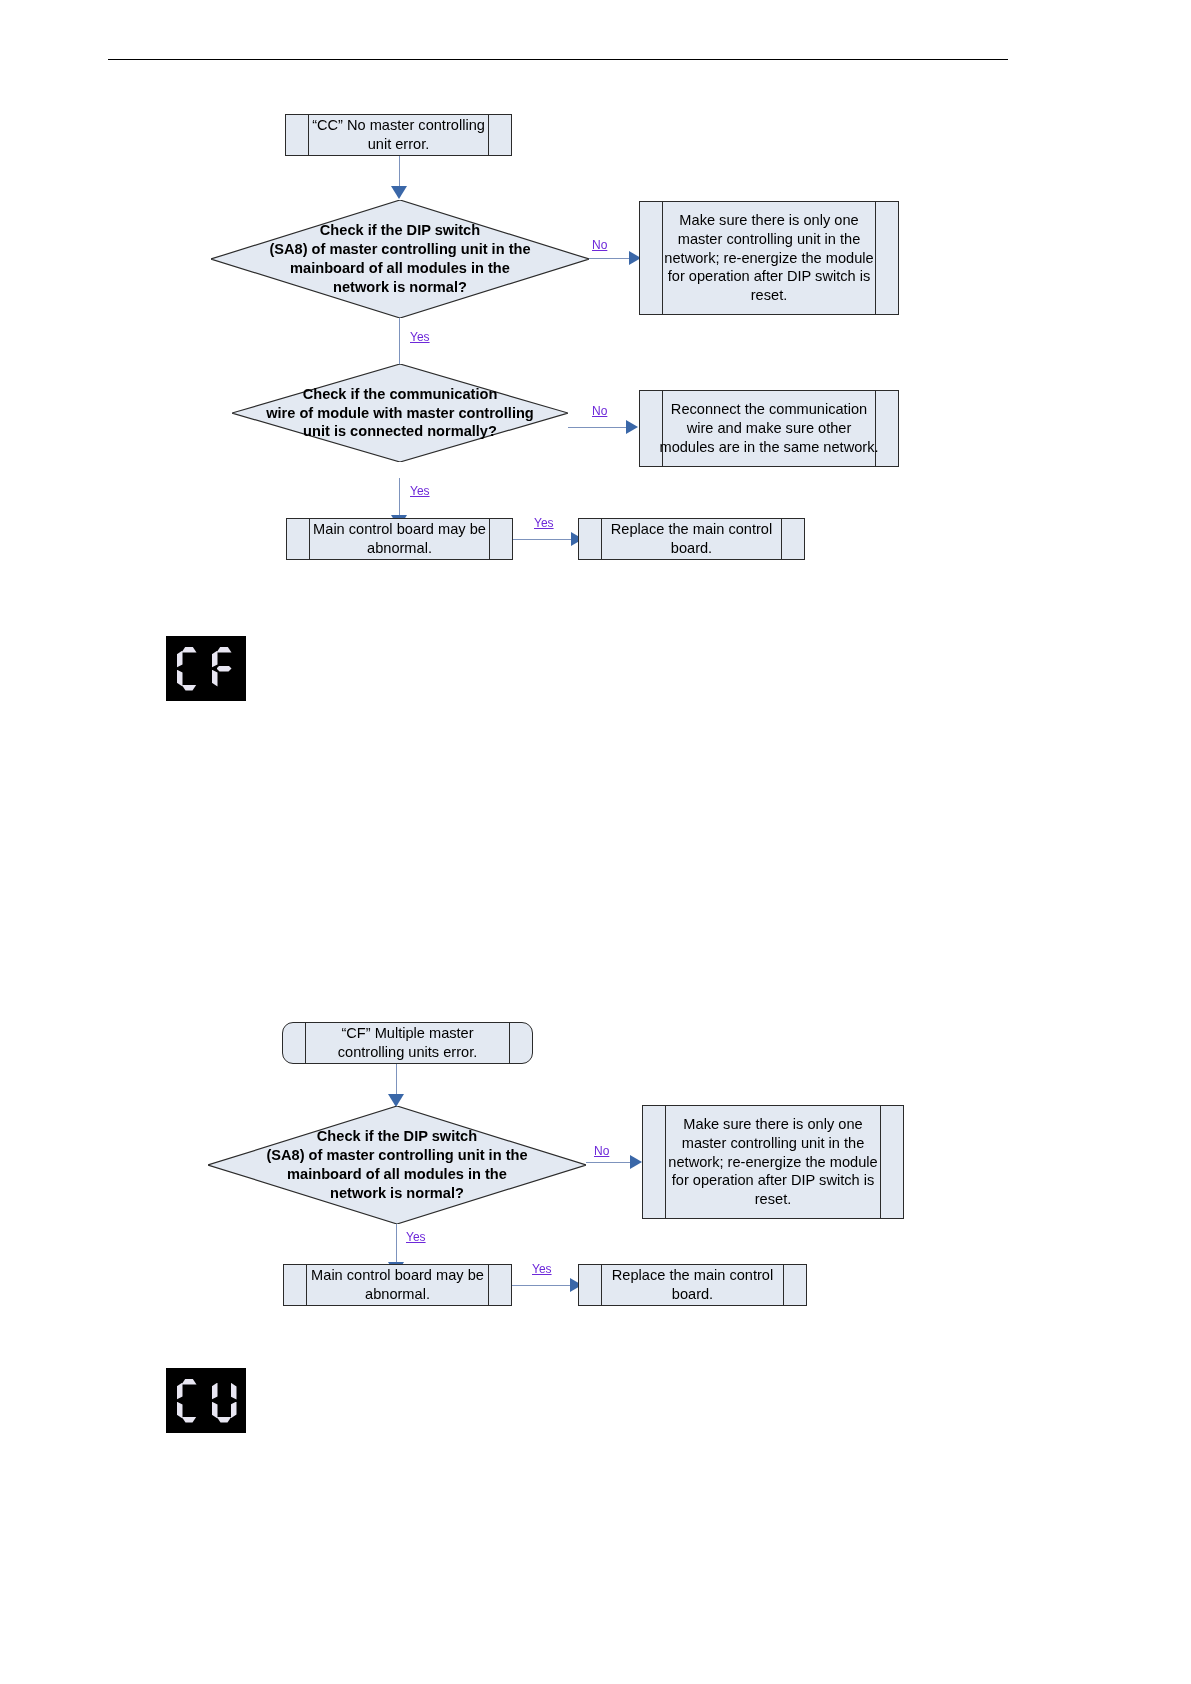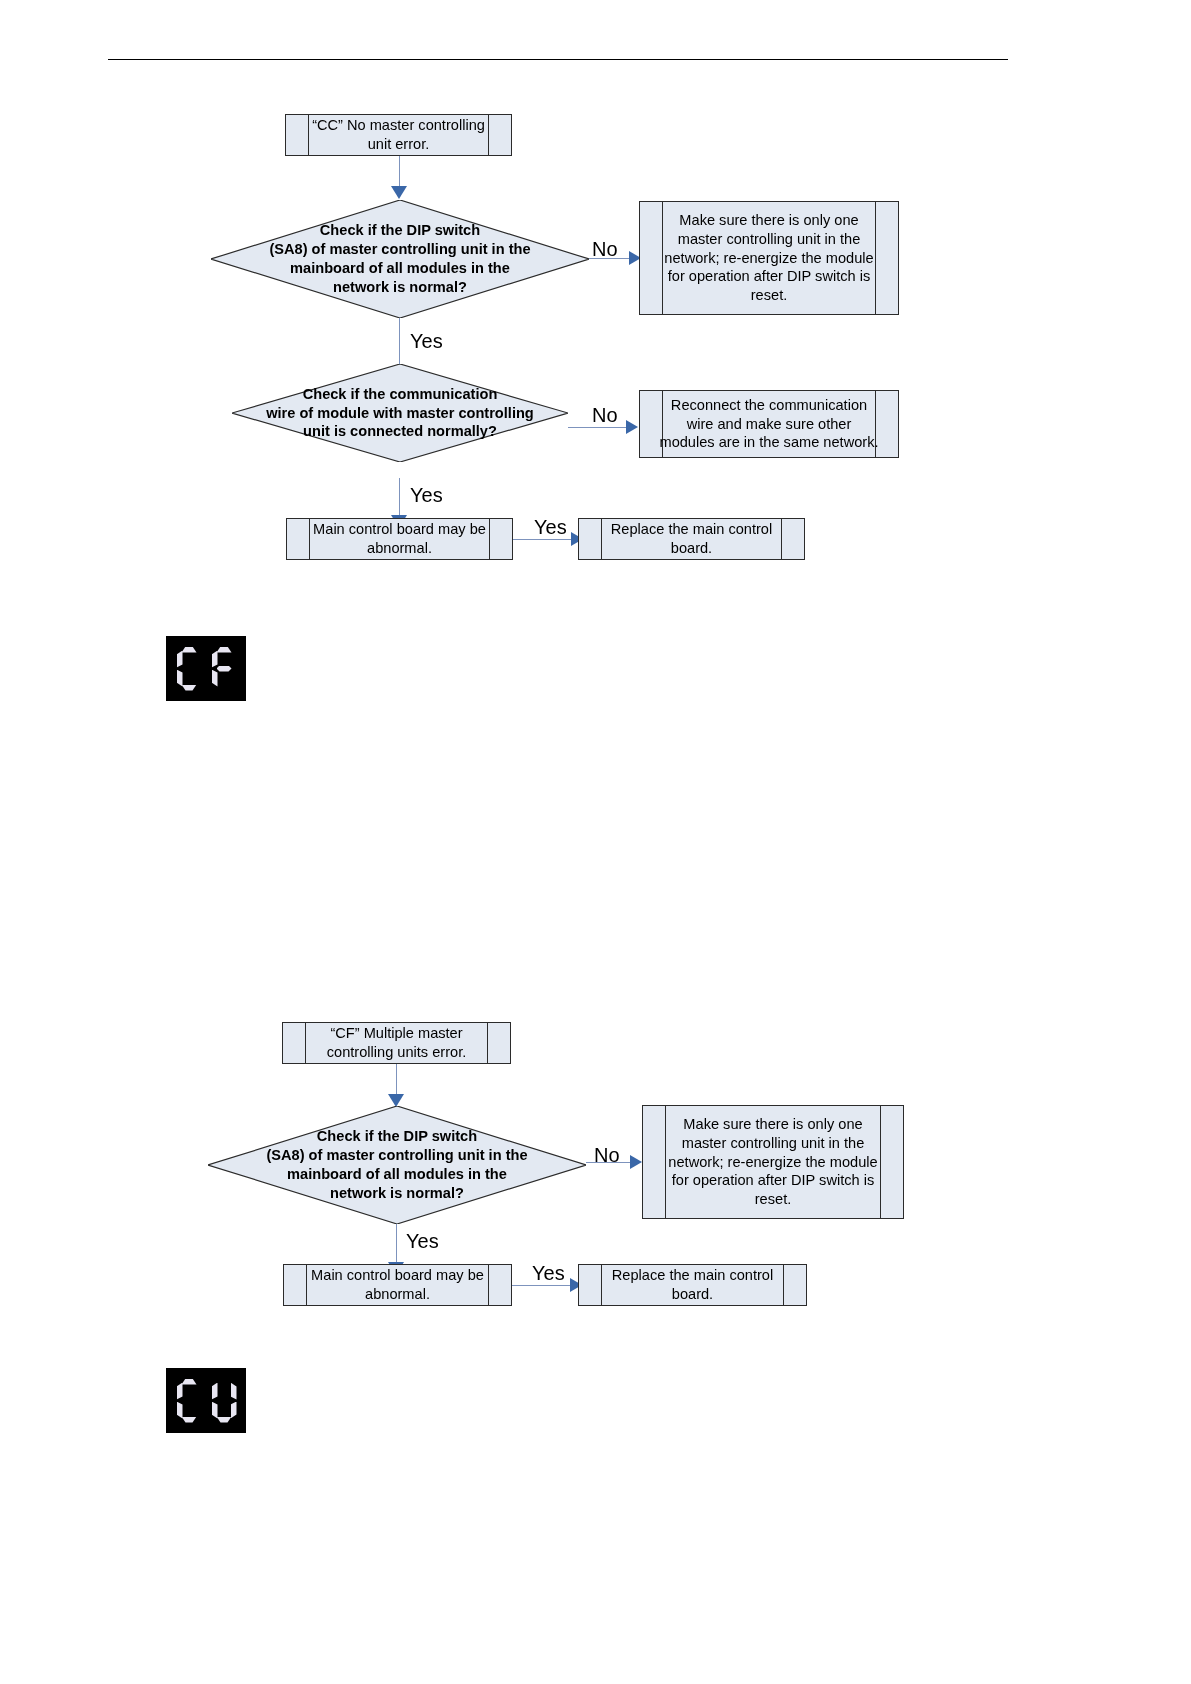--- a/index.html
+++ b/index.html
@@ -100,23 +100,24 @@
   }
   .arrow-right {
     position: absolute;
     width: 0; height: 0;
     border-top: 7px solid transparent;
     border-bottom: 7px solid transparent;
     border-left: 12px solid #3a67a8;
   }
   .edge-label {
     position: absolute;
-    font-size: 20px;
-    color: #000000;
+    font-size: 12px;
+    color: #6d28d9;
     white-space: nowrap;
+    text-decoration: underline;
   }
 
   
   .led-panel {
     position: absolute;
     background: #000000;
     display: flex;
     align-items: center;
     justify-content: center;
     gap: 9px;
@@ -199,21 +200,21 @@
       </svg>
       <span class="dtext" style="width:340px;">Check if the communication
 wire of module with master controlling
 unit is connected normally?</span>
     </div>
 
     <div class="hline" style="left:568px; top:427px; width:62px;"></div>
     <div class="arrow-right" style="left:626px; top:420px;"></div>
     <div class="edge-label" style="left:592px; top:404px;">No</div>
 
-    <div class="fc-box" style="left:639px; top:390px; width:260px; height:68px; font-size:14.6px;">
+    <div class="fc-box" style="left:639px; top:390px; width:260px; height:77px; font-size:14.6px;">
       <span class="rule-l1"></span>
       <span class="rule-r1"></span>
       <span class="inner" style="width:262px;">Reconnect the communication
 wire and make sure other
 modules are in the same network.</span>
     </div>
 
     <div class="vline" style="left:399px; top:478px; height:42px;"></div>
     <div class="arrow-down" style="left:391px; top:515px;"></div>
     <div class="edge-label" style="left:410px; top:484px;">Yes</div>
@@ -253,21 +254,21 @@
       <span class="seg seg-c off"></span>
       <span class="seg seg-d off"></span>
       <span class="seg seg-e"></span>
       <span class="seg seg-f"></span>
       <span class="seg seg-g"></span>
     </div>
   </div>
 
   <div>
 
-    <div class="fc-box" style="left:282px; top:1022px; width:229px; height:42px; font-size:14.6px;">
+    <div class="fc-box" style="left:282px; top:1022px; width:251px; height:42px; font-size:14.6px;border-radius:11px;">
       <span class="rule-l1"></span>
       <span class="rule-r1"></span>
       <span class="inner">“CF” Multiple master
 controlling units error.</span>
     </div>
 
     <div class="vline" style="left:396px; top:1064px; height:32px;"></div>
     <div class="arrow-down" style="left:388px; top:1094px;"></div>
 
     <div class="fc-diamond" style="left:208px; top:1106px; width:378px; height:118px; font-size:14.6px;">

